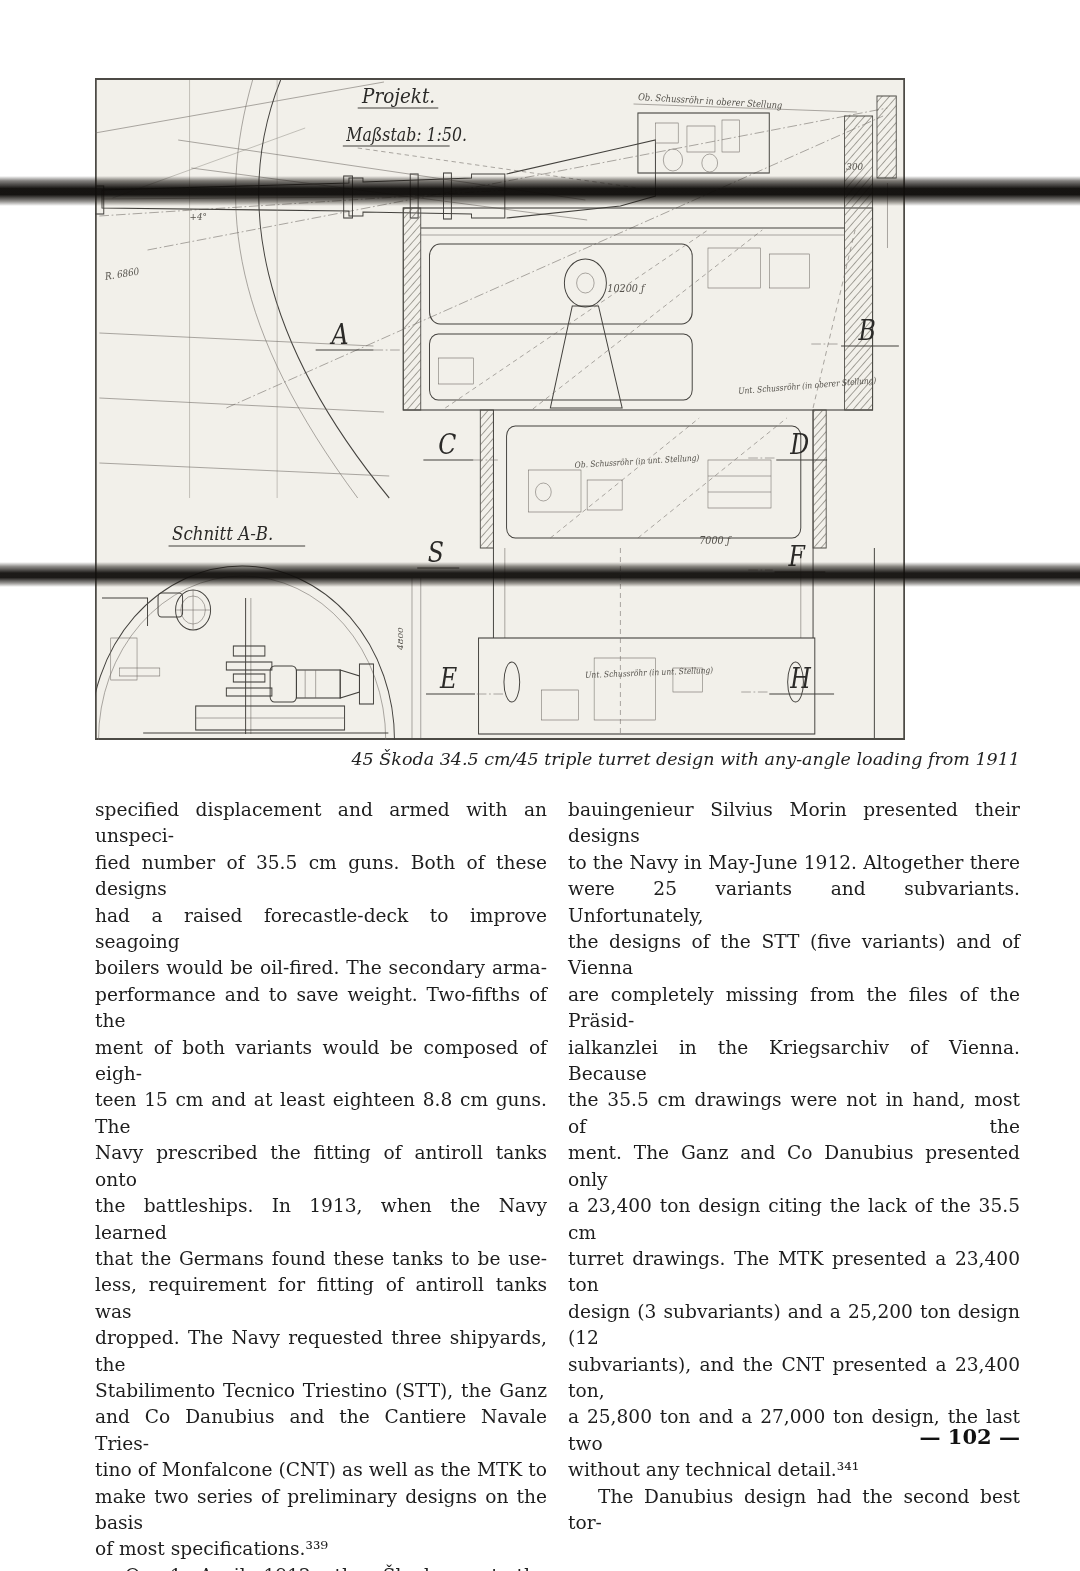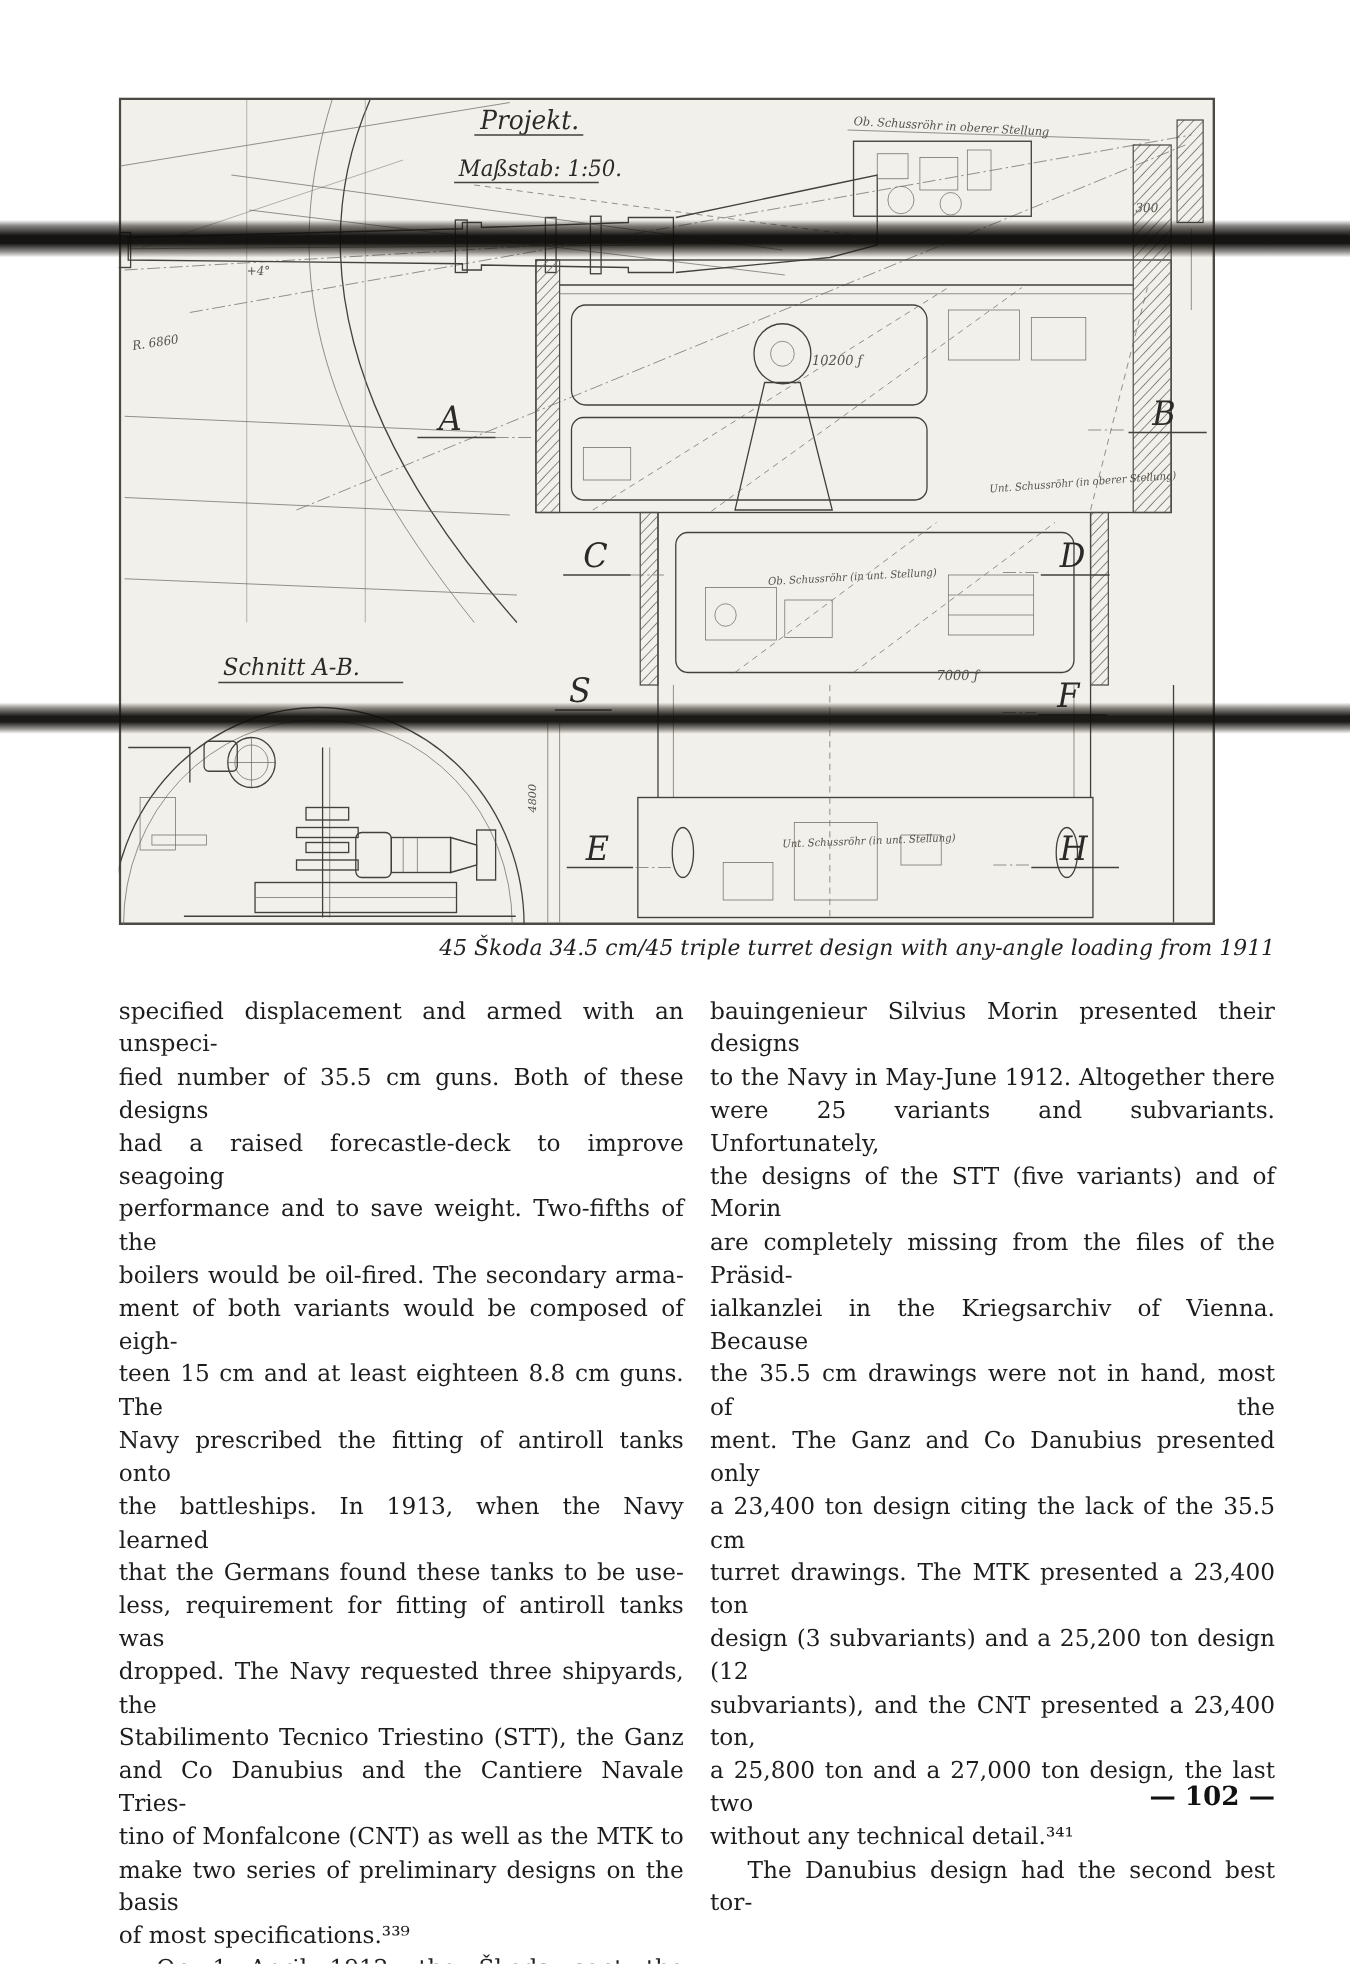--- a/index.html
+++ b/index.html
@@ -1,21 +1,21 @@
 <!DOCTYPE html>
 <html style="--wm: #5C9EC6;"><head>
 <meta charset="utf-8">
 <style>
   html,body{margin:0;padding:0;}
   body{
     width:1080px;height:1571px;position:relative;background:#ffffff;
     overflow:hidden;font-family:"DejaVu Serif",serif;color:#1d1d1d;
   }
   
-  .drawing{position:absolute;left:95px;top:78px;width:877px;height:662px;background:#f2f0ea;z-index:1;}
+  .drawing{position:absolute;left:95px;top:78px;width:810px;height:662px;background:#f2f0ea;z-index:1;}
   .drawing svg{display:block;width:100%;height:100%;}
   
   .band{position:absolute;left:0;width:1080px;z-index:3;filter:blur(0.6px);}
   .band-top{top:176px;height:30px;
     background:linear-gradient(180deg,rgba(25,22,18,0) 0%,rgba(28,24,20,.55) 16%,rgba(14,12,10,.97) 42%,rgba(14,12,10,.97) 62%,rgba(30,26,20,.5) 84%,rgba(25,22,18,0) 100%);}
   .band-bottom{top:562px;height:25px;
     background:linear-gradient(180deg,rgba(25,22,18,0) 0%,rgba(30,26,20,.5) 18%,rgba(16,14,12,.95) 44%,rgba(16,14,12,.95) 62%,rgba(32,28,22,.45) 85%,rgba(25,22,18,0) 100%);}
   
   .caption{position:absolute;left:95px;top:749px;width:925px;text-align:right;
     font-style:italic;font-size:17.5px;color:#222;z-index:2;}
@@ -239,22 +239,22 @@
 <div class="band band-bottom"></div>
 
 <div class="caption">45 Škoda 34.5 cm/45 triple turret design with any-angle loading from 1911</div>
 
 <div class="columns">
   <div class="col">
     <div class="para">
         <div class="tl j">specified displacement and armed with an unspeci-</div>
         <div class="tl j">fied number of 35.5 cm guns. Both of these designs</div>
         <div class="tl j">had a raised forecastle-deck to improve seagoing</div>
+        <div class="tl j">boilers would be oil-fired. The secondary arma-</div>
         <div class="tl j">performance and to save weight. Two-fifths of the</div>
-        <div class="tl j">boilers would be oil-fired. The secondary arma-</div>
         <div class="tl j">ment of both variants would be composed of eigh-</div>
         <div class="tl j">teen 15 cm and at least eighteen 8.8 cm guns. The</div>
         <div class="tl j">Navy prescribed the fitting of antiroll tanks onto</div>
         <div class="tl j">the battleships. In 1913, when the Navy learned</div>
         <div class="tl j">that the Germans found these tanks to be use-</div>
         <div class="tl j">less, requirement for fitting of antiroll tanks was</div>
         <div class="tl j">dropped. The Navy requested three shipyards, the</div>
         <div class="tl j">Stabilimento Tecnico Triestino (STT), the Ganz</div>
         <div class="tl j">and Co Danubius and the Cantiere Navale Tries-</div>
         <div class="tl j">tino of Monfalcone (CNT) as well as the MTK to</div>
@@ -263,21 +263,21 @@
       </div>
     <div class="para indent">
         <div class="tl j">On 1 April 1912, the Škoda sent the drawings of</div>
       </div>
   </div>
   <div class="col">
     <div class="para">
         <div class="tl j">bauingenieur Silvius Morin presented their designs</div>
         <div class="tl j">to the Navy in May-June 1912. Altogether there</div>
         <div class="tl j">were 25 variants and subvariants.  Unfortunately,</div>
-        <div class="tl j">the designs of the STT (five variants) and of Morin</div>
+        <div class="tl j">the designs of the STT (five variants) and of Vienna</div>
         <div class="tl j">are completely missing from the files of the Präsid-</div>
         <div class="tl j">ialkanzlei in the Kriegsarchiv of Vienna. Because</div>
         <div class="tl j">the 35.5 cm drawings were not in hand, most of the</div>
         <div class="tl j">ment. The Ganz and Co Danubius presented only</div>
         <div class="tl j">a 23,400 ton design citing the lack of the 35.5 cm</div>
         <div class="tl j">turret drawings. The MTK presented a 23,400 ton</div>
         <div class="tl j">design (3 subvariants) and a 25,200 ton design (12</div>
         <div class="tl j">subvariants), and the CNT presented a 23,400 ton,</div>
         <div class="tl j">a 25,800 ton and a 27,000 ton design, the last two</div>
         <div class="tl">without any technical detail.³⁴¹</div>

